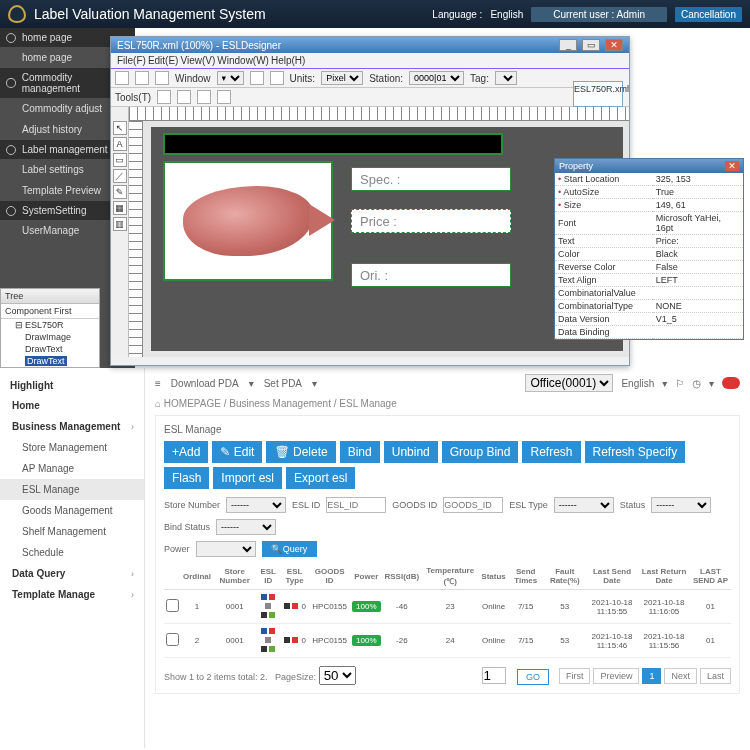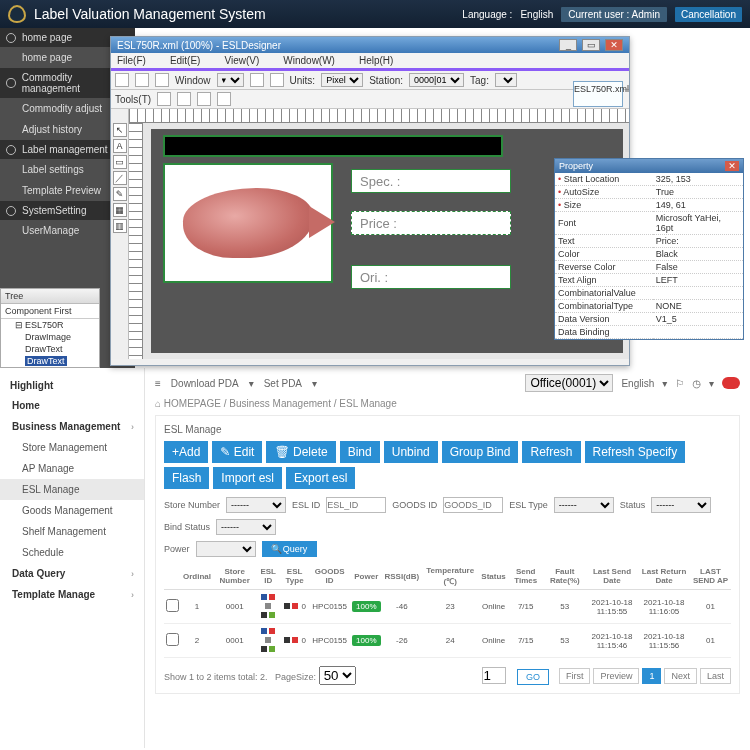--- a/index.html
+++ b/index.html
@@ -2,39 +2,39 @@
 <html><head>
 <meta charset="utf-8">
 <style>
   *{box-sizing:border-box;margin:0;padding:0;font-family:Arial,Helvetica,sans-serif}
   body{width:750px;height:750px;background:#fff;font-size:10px;color:#333;overflow:hidden}
   
   .topbar{background:#1c2a3a;background:linear-gradient(#1e2f44,#122031);color:#fff;height:28px;display:flex;align-items:center;padding:0 8px;position:relative}
   .shield{width:18px;height:18px;border:2px solid #c9a646;border-radius:50% 50% 50% 50%/60% 60% 40% 40%;margin-right:8px;background:#192b3d}
   .topbar h1{font-size:14px;font-weight:normal}
   .top-right{position:absolute;right:8px;top:0;height:28px;display:flex;align-items:center;gap:8px;font-size:10px}
-  .cur-user{background:#3a5c77;padding:2px 7px;border-radius:1px}
+  .cur-user{background:#3a5c77;padding:2px 22px;border-radius:1px}
   .cancel-btn{background:#1f6fa8;padding:2px 6px;border-radius:1px;cursor:pointer}
   
   .upper{position:relative;height:340px}
   .leftnav{width:135px;background:#4e4e4e;color:#ddd;float:left;height:340px;font-size:10px}
   .leftnav .grp{background:#2f2f2f;padding:4px 6px;display:flex;align-items:center;gap:6px}
   .leftnav .item{padding:5px 6px 5px 22px;display:flex;align-items:center;gap:6px;cursor:pointer}
   .circ{width:10px;height:10px;border:1px solid #bbb;border-radius:50%;display:inline-block}
   .tree-panel{position:absolute;left:0;top:260px;width:100px;background:#fff;border:1px solid #aaa;font-size:9px;z-index:50}
   .tree-panel .ttl{background:linear-gradient(#f4f4f4,#dcdcdc);padding:2px 4px;border-bottom:1px solid #bbb}
   .tree-panel .cmp{padding:2px 4px;border-bottom:1px solid #ccc}
   .tree-panel .node{padding:1px 4px 1px 14px}
   .tree-panel .sel{background:#2a55a0;color:#fff;display:inline-block;padding:0 2px}
   
   .designer{position:absolute;left:110px;top:8px;width:520px;height:330px;background:#f0f0f0;border:1px solid #8a9db0;box-shadow:0 2px 6px rgba(0,0,0,.3);z-index:40}
   .dz-title{background:linear-gradient(#73a8db,#3d78b7);color:#fff;font-size:10px;padding:2px 6px;display:flex;align-items:center;justify-content:space-between}
   .winbtns span{display:inline-block;width:18px;height:12px;background:#e8e8e8;border:1px solid #888;margin-left:2px;font-size:9px;text-align:center;line-height:10px;color:#333}
   .winbtns .close{background:#d45b49;color:#fff}
-  .dz-menu{background:#f3f3f3;border-bottom:3px solid #8b5cf6;padding:2px 6px;font-size:10px;display:flex;gap:24px}
+  .dz-menu{background:#f3f3f3;border-bottom:1px solid #8b5cf6;padding:2px 6px;font-size:10px;display:flex;gap:2px}
   .dz-tool{background:#f3f3f3;border-bottom:1px solid #c7c7c7;padding:2px 4px;font-size:10px;display:flex;align-items:center;gap:6px;flex-wrap:wrap}
   .dz-tool .ic{width:14px;height:14px;border:1px solid #aaa;background:#fff}
   .dz-tool select,.dz-tool input{font-size:9px;border:1px solid #aaa;height:14px}
   .floating-xml{position:absolute;right:6px;top:44px;width:50px;height:26px;background:#fafeff;border:1px solid #7da6c9;font-size:9px;text-align:center;padding-top:2px;z-index:45}
   .dz-body{position:relative;background:#e6e6e6;height:250px}
   .ruler-h{height:14px;background:#fff;border-bottom:1px solid #888;margin-left:18px;background-image:repeating-linear-gradient(to right,#888 0,#888 1px,transparent 1px,transparent 8px)}
   .ruler-v{width:14px;background:#fff;border-right:1px solid #888;position:absolute;left:18px;top:14px;bottom:0;background-image:repeating-linear-gradient(to bottom,#888 0,#888 1px,transparent 1px,transparent 8px)}
   .vtoolbar{width:18px;background:#efefef;border-right:1px solid #bbb;position:absolute;left:0;top:0;bottom:0;display:flex;flex-direction:column;gap:2px;padding-top:14px;align-items:center}
   .vtoolbar span{width:14px;height:14px;border:1px solid #999;background:#fff;font-size:9px;text-align:center;line-height:12px}
   .canvas{position:absolute;left:40px;top:20px;right:6px;bottom:6px;background:#555}

